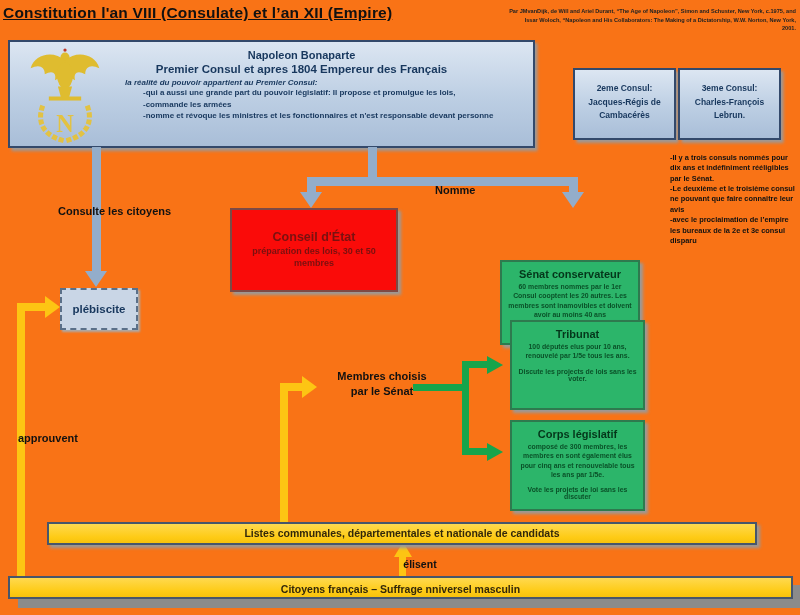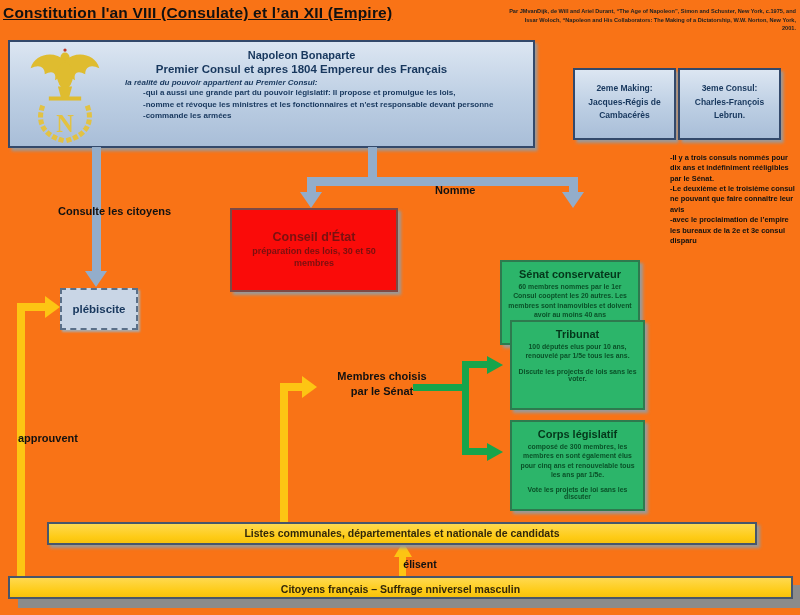--- a/index.html
+++ b/index.html
@@ -104,26 +104,26 @@
           <path d="M18,58 C12,74 18,88 40,93" stroke-dasharray="5 2"></path>
           <path d="M62,58 C68,74 62,88 40,93" stroke-dasharray="5 2"></path>
         </g>
         <text x="40" y="84" text-anchor="middle" font-size="24" font-weight="bold" fill="#e2c243" font-family="Liberation Serif, serif">N</text>
       </svg>
     </div>
     <div class="nap-title1">Napoleon Bonaparte</div>
     <div class="nap-title2">Premier Consul et apres 1804 Empereur des Français</div>
     <div class="nap-sub">la réalité du pouvoir appartient au Premier Consul:</div>
     <div class="nap-bullet">-qui a aussi une grande part du pouvoir législatif: Il propose et promulgue les lois,</div>
+    <div class="nap-bullet">-commande les armées</div>
     <div class="nap-bullet">-nomme et révoque les ministres et les fonctionnaires et n'est responsable devant personne</div>
-    <div class="nap-bullet">-commande les armées</div>
   </div>
 
   <div class="abs bluebox consulbox" style="left:573px;top:68px;">
-    <div>2eme Making:</div>
+    <div>2eme Consul:</div>
     <div>Jacques-Régis de</div>
     <div>Cambacérès</div>
   </div>
   <div class="abs bluebox consulbox" style="left:678px;top:68px;">
     <div>3eme Consul:</div>
     <div>Charles-François</div>
     <div>Lebrun.</div>
   </div>
 
   <div class="abs side-note">

